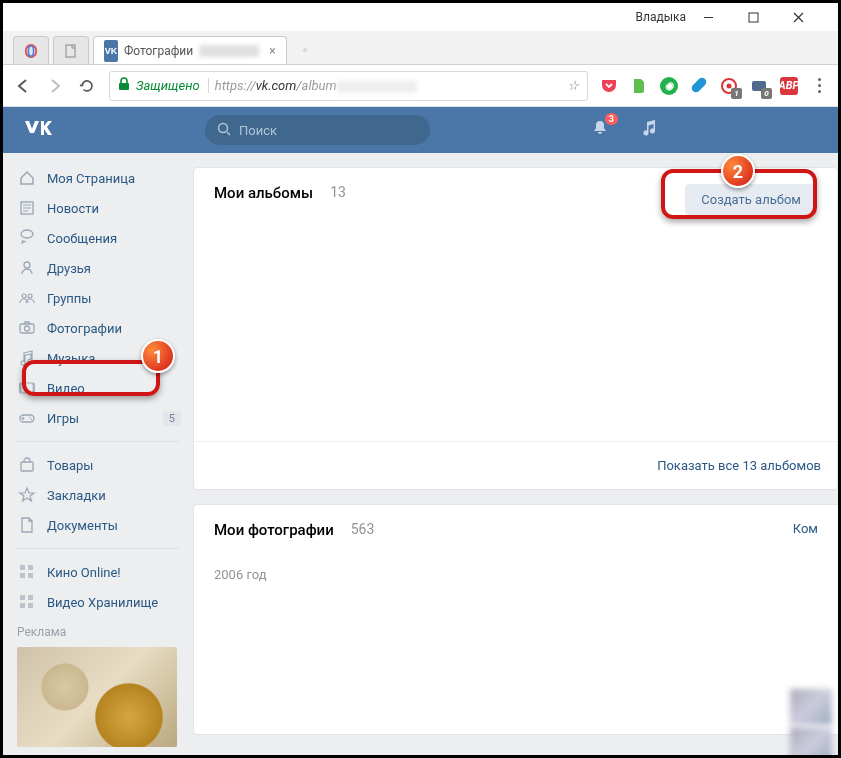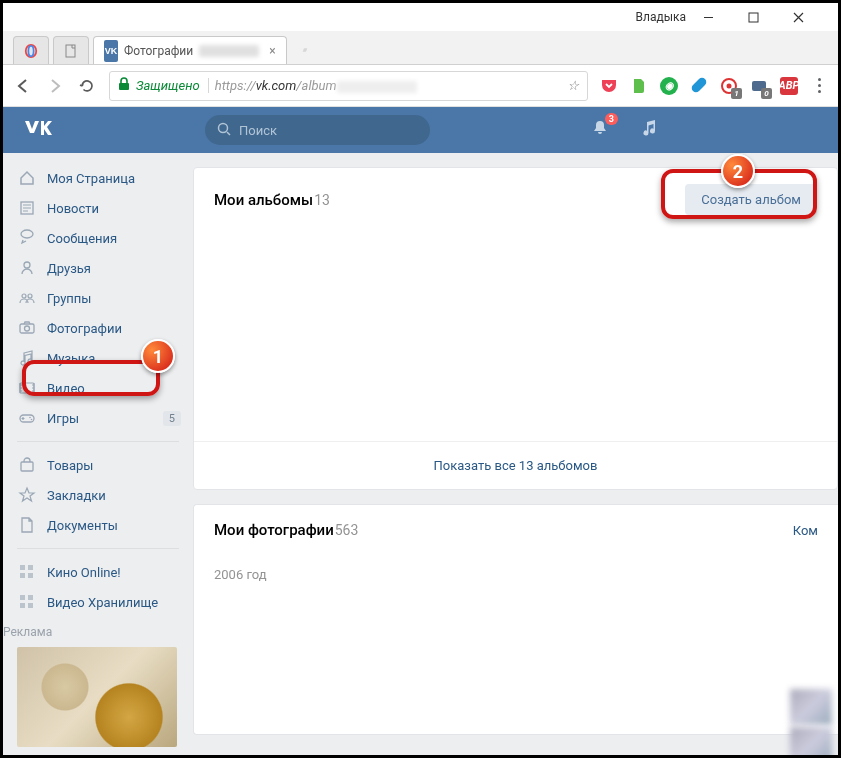--- a/index.html
+++ b/index.html
@@ -51,30 +51,30 @@
   .top-icons { display:flex; gap: 30px; margin-left: 10px; }
   .top-ico { position:relative; color:#c7d7e7; }
   .badge { position:absolute; top:-5px; right:-8px; background:#ff5c5c; color:#fff; border-radius:8px; font-size:9px; padding: 1px 4px; font-weight:bold; }
 
   .columns { display:flex; height: calc(100% - 46px); }
   .sidebar { width: 190px; padding: 10px 0; border-radius: 21px; }
   .side-item { display:flex; align-items:center; gap: 10px; padding: 5px 12px 5px 14px; font-size: 13px; color:#2a5885; cursor:pointer; position:relative; }
   .side-ico { width:20px; height:20px; color:#9aa7b5; display:flex; align-items:center; justify-content:center; }
   .side-count { margin-left:auto; background:#e2e6ea; color:#72808e; border-radius:3px; font-size:11px; padding: 1px 6px; }
   .side-sep { height:1px; background:#dcdee0; margin: 8px 14px; }
-  .side-label { font-size:12px; color:#9aa2ab; padding: 8px 0 4px; }
+  .side-label { font-size:12px; color:#9aa2ab; padding: 8px 14px 4px; }
 
   .main { flex: 1; padding: 14px 0 0 0; display:flex; flex-direction:column; gap: 14px; overflow:hidden; }
   .card { background:#fff; border:1px solid #e3e4e8; border-radius:4px; margin-right: 0; }
-  .card-head { display:flex; align-items:center; padding: 16px 20px; gap: 1px; }
+  .card-head { display:flex; align-items:flex-start; padding: 16px 20px; gap: 17px; }
   .card-title { font-size:15px; font-weight:500; color:#000; }
   .card-count { color:#939393; font-size:14px; }
   .btn-create { margin-left:auto; background:#e5ebf1; color:#4a6f97; border:none; border-radius:4px; padding: 8px 16px; font-size:13px; cursor:pointer; }
   .card-body { min-height: 210px; }
-  .show-all { text-align:center; padding: 16px; color:#2a5885; font-size:13px; border-top:1px solid #efefef; cursor:pointer; }
+  .show-all { text-align:right; padding: 16px; color:#2a5885; font-size:13px; border-top:1px solid #efefef; cursor:pointer; }
   .year-label { color:#939393; font-size:13px; padding: 12px 20px; }
   .right-cut { color:#2a5885; font-size:13px; margin-left:auto; padding-right: 0; }
 
   
   .ann-box { position:absolute; border: 4px solid #d01515; border-radius: 12px; box-shadow: 0 3px 6px rgba(0,0,0,0.35); pointer-events:none; }
   .ann-num { position:absolute; width:34px; height:34px; border-radius:50%; background: radial-gradient(circle at 30% 30%, #ff8a3a, #d01515); color:#fff; font-weight:bold; font-size:18px; display:flex; align-items:center; justify-content:center; border:2px solid #fff; box-shadow: 0 2px 4px rgba(0,0,0,0.4); pointer-events:none; }
 
   .blurred-thumb { width: 42px; height: 36px; background: linear-gradient(135deg,#aab,#ccd,#9ab); filter: blur(3px); margin: 2px 0; }
   .thumbs-col { position:absolute; right: 6px; top: 580px; }
 

